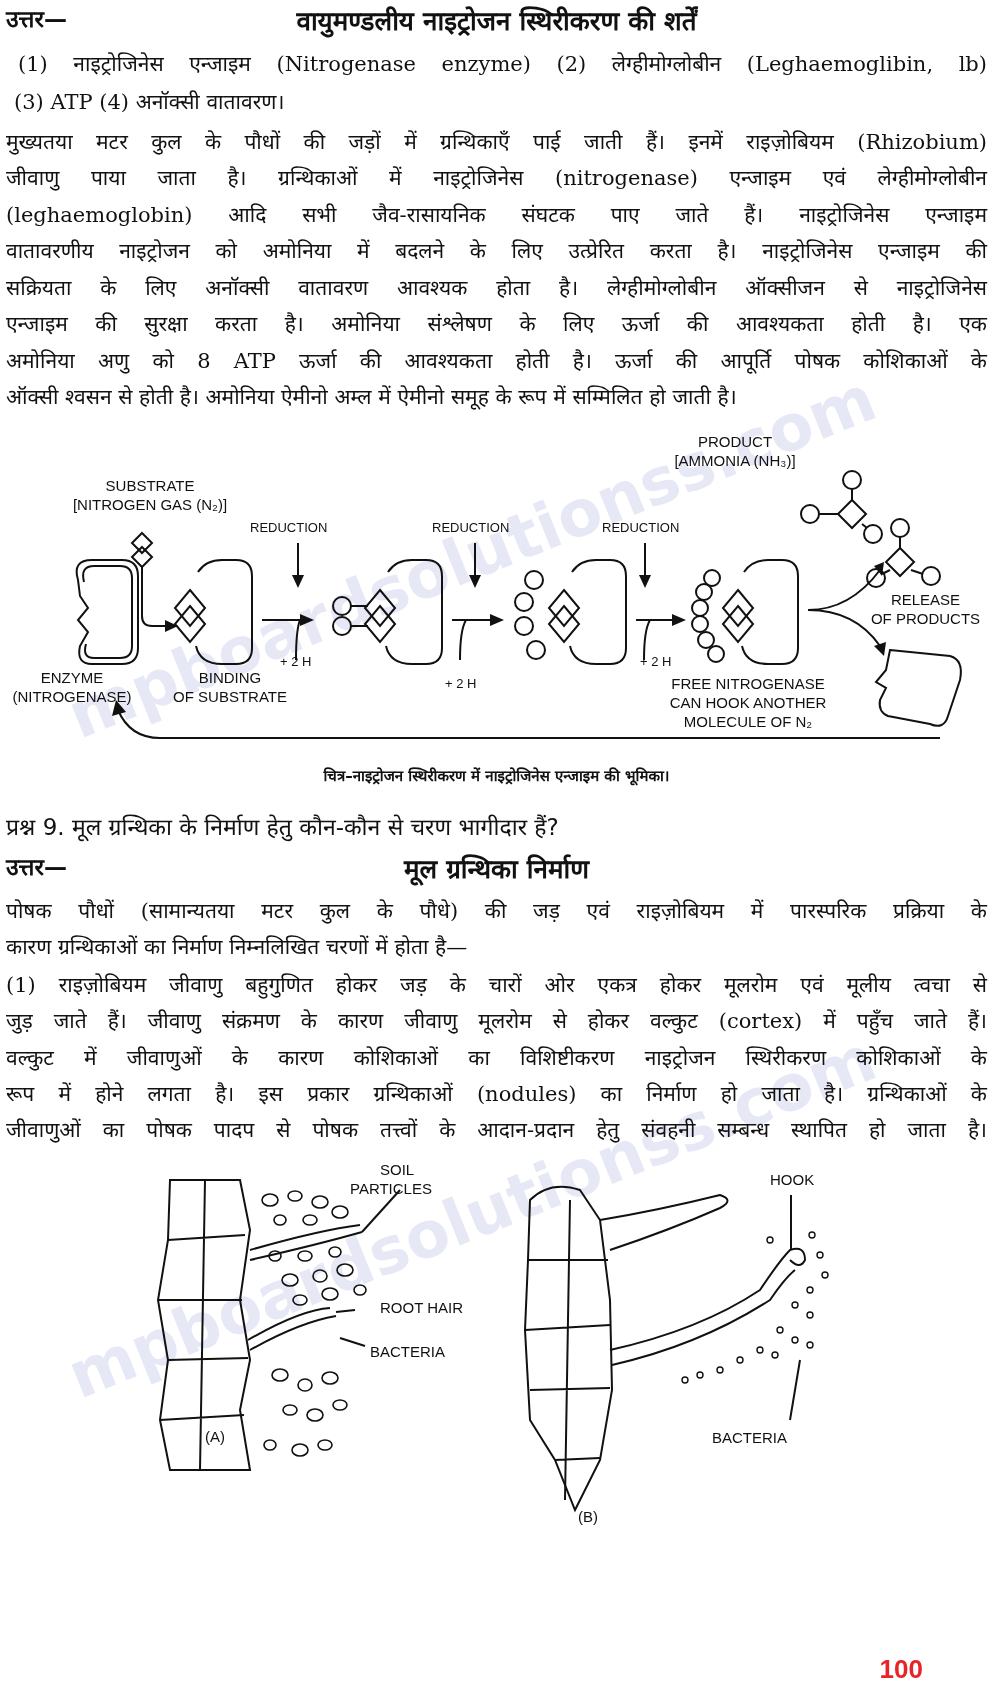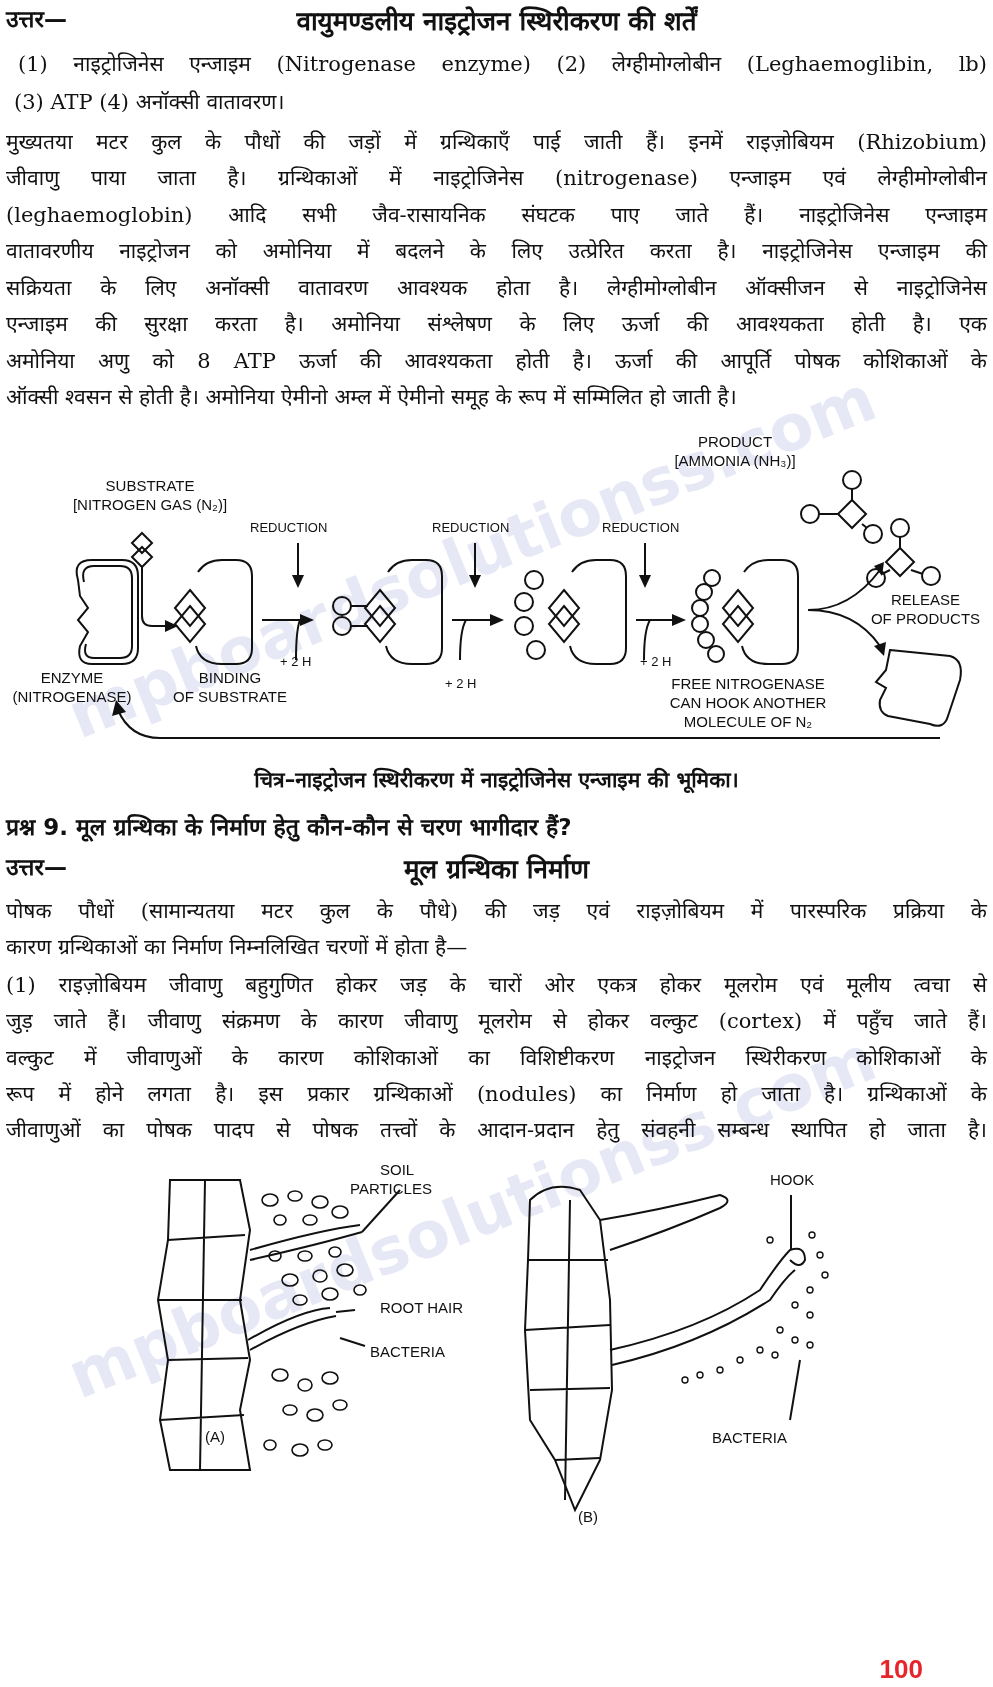--- a/index.html
+++ b/index.html
@@ -5,22 +5,22 @@
   html, body { margin: 0; padding: 0; background: #ffffff; }
   body {
     width: 993px; height: 1687px; position: relative; overflow: hidden;
     font-family: "DejaVu Serif", "Liberation Serif", serif;
     color: #111;
   }
   .line { position: absolute; left: 6px; right: 6px; font-size: 21px; line-height: 36px; white-space: nowrap; text-align: justify; text-align-last: justify; }
   .heading-row { position: absolute; left: 6px; right: 6px; height: 40px; }
   .uttar { position: absolute; left: 0; top: 0; font-size: 23px; font-weight: bold; font-family: "DejaVu Sans", sans-serif; }
   .heading-title { position: absolute; left: 0; right: 0; top: 0; text-align: center; font-size: 26px; font-weight: bold; font-family: "DejaVu Sans", sans-serif; }
-  .question { position: absolute; left: 6px; font-size: 23px; font-weight: bold; font-family: "DejaVu Sans", sans-serif; }
-  .caption { position: absolute; left: 0; right: 0; text-align: center; font-size: 21px; font-weight: bold; font-family: "DejaVu Sans", sans-serif; }
+  .question { position: absolute; left: 6px; font-size: 23px; font-weight: normal; font-family: "DejaVu Sans", sans-serif; }
+  .caption { position: absolute; left: 0; right: 0; text-align: center; font-size: 15px; font-weight: bold; font-family: "DejaVu Sans", sans-serif; }
   .dlabel { position: absolute; font-family: "Liberation Sans", sans-serif; font-size: 15px; color: #111; text-align: center; line-height: 19px; white-space: nowrap; }
   .dlabel.sm { font-size: 13px; }
   .watermark { position: absolute; font-family: "DejaVu Sans", sans-serif; font-weight: bold; font-size: 64px; color: rgba(120,130,200,0.18); transform: rotate(-22deg); white-space: nowrap; pointer-events: none; }
   .page-number { position: absolute; right: 70px; bottom: 2px; font-family: "Liberation Sans", sans-serif; font-weight: bold; font-size: 26px; color: #e8232a; }
   svg { position: absolute; overflow: visible; }
 </style>
 </head>
 <body>
 
 <div class="watermark" style="left:40px; top:520px;">mpboardsolutionss.com</div>

